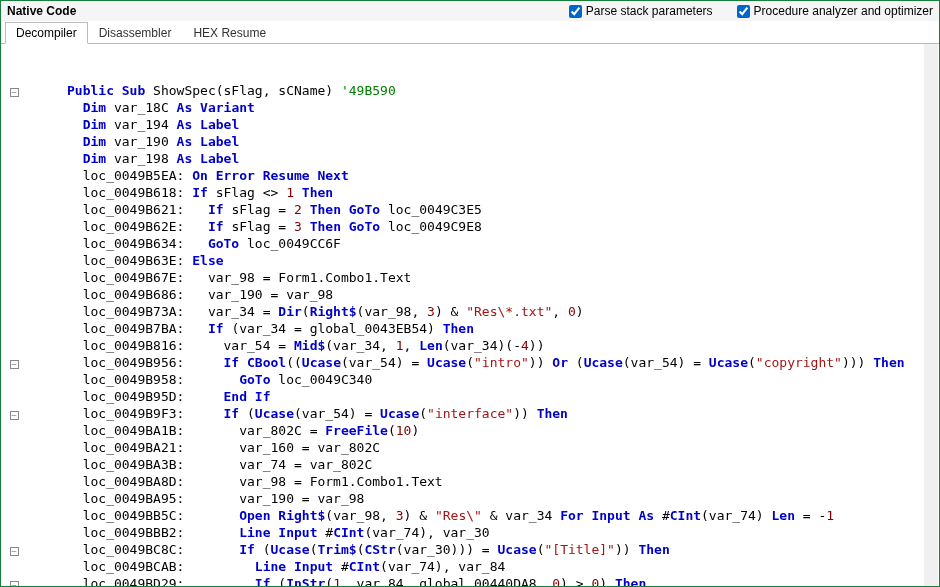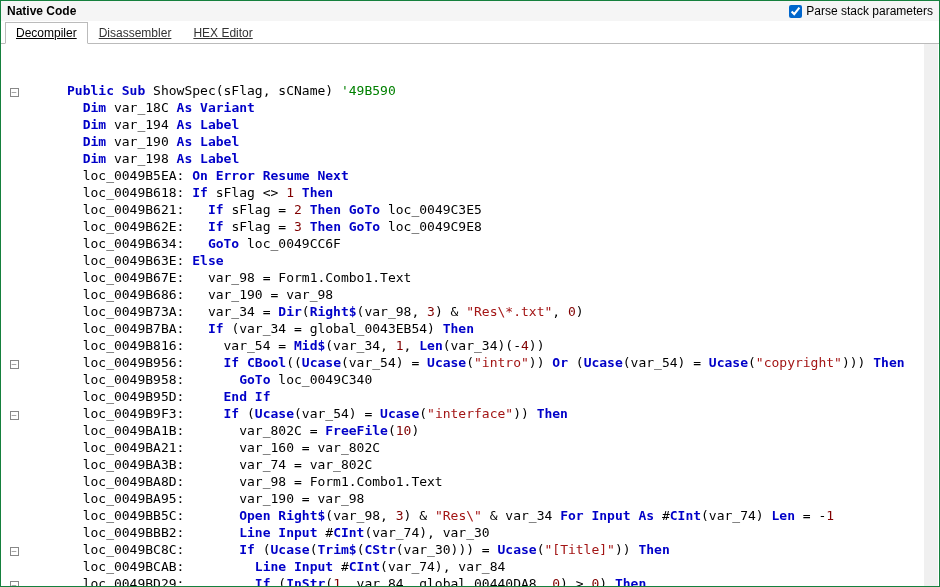--- a/index.html
+++ b/index.html
@@ -44,21 +44,20 @@
     font-size: 12px;
   }
   .tab {
     padding: 3px 10px;
     border: 1px solid transparent;
     border-bottom: none;
     cursor: default;
     color: #333;
     position: relative;
     top: 1px;
-    text-decoration: underline;
   }
   .tab.active {
     border-color: #bbb;
     background: #fff;
     color: #000;
     border-bottom: 1px solid #fff;
   }
   .code-area {
     flex: 1;
     overflow: auto;
@@ -109,25 +108,29 @@
 
 <div class="window">
 
   <div class="header">
     <span class="header-title">Native Code</span>
     <span class="header-spacer"></span>
     <label class="chk-wrap">
       <input type="checkbox" checked="" style="">
       <span>Parse stack parameters</span>
     </label>
+    <label class="chk-wrap">
+      <input type="checkbox" checked="" style="">
+      <span>Procedure analyzer and optimizer</span>
+    </label>
   </div>
 
   <div class="tabs">
     <div class="tab active">Decompiler</div>
     <div class="tab">Disassembler</div>
-    <div class="tab">HEX Editor</div>
+    <div class="tab">HEX Resume</div>
   </div>
 
   <div class="code-area" id="code-area">
     <div class="code-line"><div class="gutter"><span class="fold">−</span></div><div class="code-content"><span></span><span class="k-blue">Public Sub </span><span class="k-plain">ShowSpec(sFlag, sCName) </span><span class="k-cmt">'49B590</span></div></div><div class="code-line"><div class="gutter">&nbsp;</div><div class="code-content"><span>  </span><span class="k-blue">Dim </span><span class="k-plain">var_18C </span><span class="k-blue">As Variant</span></div></div><div class="code-line"><div class="gutter">&nbsp;</div><div class="code-content"><span>  </span><span class="k-blue">Dim </span><span class="k-plain">var_194 </span><span class="k-blue">As Label</span></div></div><div class="code-line"><div class="gutter">&nbsp;</div><div class="code-content"><span>  </span><span class="k-blue">Dim </span><span class="k-plain">var_190 </span><span class="k-blue">As Label</span></div></div><div class="code-line"><div class="gutter">&nbsp;</div><div class="code-content"><span>  </span><span class="k-blue">Dim </span><span class="k-plain">var_198 </span><span class="k-blue">As Label</span></div></div><div class="code-line"><div class="gutter">&nbsp;</div><div class="code-content"><span>  </span><span class="k-plain">loc_0049B5EA: </span><span class="k-blue">On Error Resume Next</span></div></div><div class="code-line"><div class="gutter">&nbsp;</div><div class="code-content"><span>  </span><span class="k-plain">loc_0049B618: </span><span class="k-blue">If </span><span class="k-plain">sFlag &lt;&gt; </span><span class="k-num">1</span><span class="k-blue"> Then</span></div></div><div class="code-line"><div class="gutter">&nbsp;</div><div class="code-content"><span>  </span><span class="k-plain">loc_0049B621:   </span><span class="k-blue">If </span><span class="k-plain">sFlag = </span><span class="k-num">2</span><span class="k-blue"> Then GoTo </span><span class="k-plain">loc_0049C3E5</span></div></div><div class="code-line"><div class="gutter">&nbsp;</div><div class="code-content"><span>  </span><span class="k-plain">loc_0049B62E:   </span><span class="k-blue">If </span><span class="k-plain">sFlag = </span><span class="k-num">3</span><span class="k-blue"> Then GoTo </span><span class="k-plain">loc_0049C9E8</span></div></div><div class="code-line"><div class="gutter">&nbsp;</div><div class="code-content"><span>  </span><span class="k-plain">loc_0049B634:   </span><span class="k-blue">GoTo </span><span class="k-plain">loc_0049CC6F</span></div></div><div class="code-line"><div class="gutter">&nbsp;</div><div class="code-content"><span>  </span><span class="k-plain">loc_0049B63E: </span><span class="k-blue">Else</span></div></div><div class="code-line"><div class="gutter">&nbsp;</div><div class="code-content"><span>  </span><span class="k-plain">loc_0049B67E:   var_98 = Form1.Combo1.Text</span></div></div><div class="code-line"><div class="gutter">&nbsp;</div><div class="code-content"><span>  </span><span class="k-plain">loc_0049B686:   var_190 = var_98</span></div></div><div class="code-line"><div class="gutter">&nbsp;</div><div class="code-content"><span>  </span><span class="k-plain">loc_0049B73A:   var_34 = </span><span class="k-bluep">Dir</span><span class="k-plain">(</span><span class="k-bluep">Right$</span><span class="k-plain">(var_98, </span><span class="k-num">3</span><span class="k-plain">) &amp; </span><span class="k-str">"Res\*.txt"</span><span class="k-plain">, </span><span class="k-num">0</span><span class="k-plain">)</span></div></div><div class="code-line"><div class="gutter">&nbsp;</div><div class="code-content"><span>  </span><span class="k-plain">loc_0049B7BA:   </span><span class="k-blue">If </span><span class="k-plain">(var_34 = global_0043EB54) </span><span class="k-blue">Then</span></div></div><div class="code-line"><div class="gutter">&nbsp;</div><div class="code-content"><span>  </span><span class="k-plain">loc_0049B816:     var_54 = </span><span class="k-bluep">Mid$</span><span class="k-plain">(var_34, </span><span class="k-num">1</span><span class="k-plain">, </span><span class="k-bluep">Len</span><span class="k-plain">(var_34)(-</span><span class="k-num">4</span><span class="k-plain">))</span></div></div><div class="code-line"><div class="gutter"><span class="fold">−</span></div><div class="code-content"><span>  </span><span class="k-plain">loc_0049B956:     </span><span class="k-blue">If </span><span class="k-bluep">CBool</span><span class="k-plain">((</span><span class="k-bluep">Ucase</span><span class="k-plain">(var_54) = </span><span class="k-bluep">Ucase</span><span class="k-plain">(</span><span class="k-str">"intro"</span><span class="k-plain">)) </span><span class="k-blue">Or </span><span class="k-plain">(</span><span class="k-bluep">Ucase</span><span class="k-plain">(var_54) = </span><span class="k-bluep">Ucase</span><span class="k-plain">(</span><span class="k-str">"copyright"</span><span class="k-plain">))) </span><span class="k-blue">Then</span></div></div><div class="code-line"><div class="gutter">&nbsp;</div><div class="code-content"><span>  </span><span class="k-plain">loc_0049B958:       </span><span class="k-blue">GoTo </span><span class="k-plain">loc_0049C340</span></div></div><div class="code-line"><div class="gutter">&nbsp;</div><div class="code-content"><span>  </span><span class="k-plain">loc_0049B95D:     </span><span class="k-blue">End If</span></div></div><div class="code-line"><div class="gutter"><span class="fold">−</span></div><div class="code-content"><span>  </span><span class="k-plain">loc_0049B9F3:     </span><span class="k-blue">If </span><span class="k-plain">(</span><span class="k-bluep">Ucase</span><span class="k-plain">(var_54) = </span><span class="k-bluep">Ucase</span><span class="k-plain">(</span><span class="k-str">"interface"</span><span class="k-plain">)) </span><span class="k-blue">Then</span></div></div><div class="code-line"><div class="gutter">&nbsp;</div><div class="code-content"><span>  </span><span class="k-plain">loc_0049BA1B:       var_802C = </span><span class="k-bluep">FreeFile</span><span class="k-plain">(</span><span class="k-num">10</span><span class="k-plain">)</span></div></div><div class="code-line"><div class="gutter">&nbsp;</div><div class="code-content"><span>  </span><span class="k-plain">loc_0049BA21:       var_160 = var_802C</span></div></div><div class="code-line"><div class="gutter">&nbsp;</div><div class="code-content"><span>  </span><span class="k-plain">loc_0049BA3B:       var_74 = var_802C</span></div></div><div class="code-line"><div class="gutter">&nbsp;</div><div class="code-content"><span>  </span><span class="k-plain">loc_0049BA8D:       var_98 = Form1.Combo1.Text</span></div></div><div class="code-line"><div class="gutter">&nbsp;</div><div class="code-content"><span>  </span><span class="k-plain">loc_0049BA95:       var_190 = var_98</span></div></div><div class="code-line"><div class="gutter">&nbsp;</div><div class="code-content"><span>  </span><span class="k-plain">loc_0049BB5C:       </span><span class="k-blue">Open </span><span class="k-bluep">Right$</span><span class="k-plain">(var_98, </span><span class="k-num">3</span><span class="k-plain">) &amp; </span><span class="k-str">"Res\"</span><span class="k-plain"> &amp; var_34 </span><span class="k-blue">For Input As </span><span class="k-plain">#</span><span class="k-bluep">CInt</span><span class="k-plain">(var_74) </span><span class="k-blue">Len</span><span class="k-plain"> = -</span><span class="k-num">1</span></div></div><div class="code-line"><div class="gutter">&nbsp;</div><div class="code-content"><span>  </span><span class="k-plain">loc_0049BBB2:       </span><span class="k-blue">Line Input </span><span class="k-plain">#</span><span class="k-bluep">CInt</span><span class="k-plain">(var_74), var_30</span></div></div><div class="code-line"><div class="gutter"><span class="fold">−</span></div><div class="code-content"><span>  </span><span class="k-plain">loc_0049BC8C:       </span><span class="k-blue">If </span><span class="k-plain">(</span><span class="k-bluep">Ucase</span><span class="k-plain">(</span><span class="k-bluep">Trim$</span><span class="k-plain">(</span><span class="k-bluep">CStr</span><span class="k-plain">(var_30))) = </span><span class="k-bluep">Ucase</span><span class="k-plain">(</span><span class="k-str">"[Title]"</span><span class="k-plain">)) </span><span class="k-blue">Then</span></div></div><div class="code-line"><div class="gutter">&nbsp;</div><div class="code-content"><span>  </span><span class="k-plain">loc_0049BCAB:         </span><span class="k-blue">Line Input </span><span class="k-plain">#</span><span class="k-bluep">CInt</span><span class="k-plain">(var_74), var_84</span></div></div><div class="code-line"><div class="gutter"><span class="fold">−</span></div><div class="code-content"><span>  </span><span class="k-plain">loc_0049BD29:         </span><span class="k-blue">If </span><span class="k-plain">(</span><span class="k-bluep">InStr</span><span class="k-plain">(</span><span class="k-num">1</span><span class="k-plain">, var_84, global_00440DA8, </span><span class="k-num">0</span><span class="k-plain">) &gt; </span><span class="k-num">0</span><span class="k-plain">) </span><span class="k-blue">Then</span></div></div><div class="scrollbar-v"></div>
   </div>
 
 </div>
 
 </body></html>

